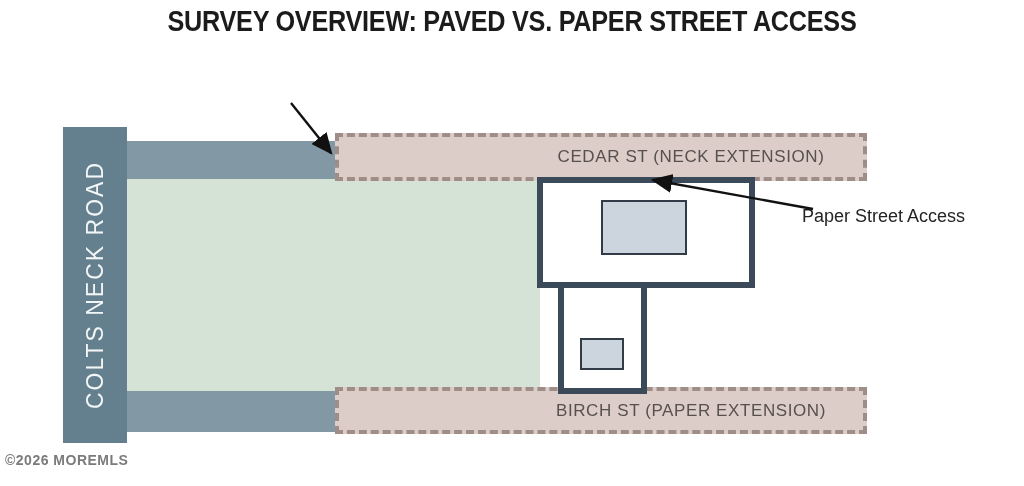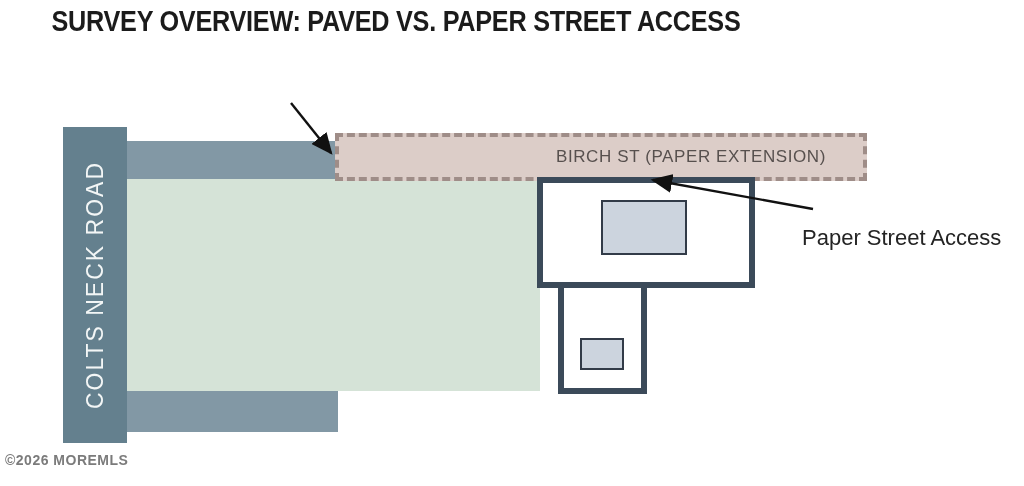--- a/index.html
+++ b/index.html
@@ -11,21 +11,21 @@
     --lot-border:#3b4a59;
     --building-fill:#ccd4de;
     --arrow:#111111;
   }
   html,body{margin:0;padding:0;background:#ffffff;}
   .canvas{
     position:relative;width:1024px;height:486px;background:#ffffff;
     font-family:"Liberation Sans",sans-serif;overflow:hidden;
   }
   .title{
-    position:absolute;top:5px;left:0;width:100%;text-align:left;
+    position:absolute;top:5px;left:0;width:100%;text-align:center;
     font-size:29px;font-weight:700;color:#1b1b1b;white-space:nowrap;
   }
   .title span{display:inline-block;transform:scaleX(0.87);transform-origin:center;letter-spacing:-0.3px;}
 
   .road-v{
     position:absolute;left:63px;top:127px;width:64px;height:316px;
     background:var(--main-road);display:flex;align-items:center;justify-content:center;
   }
   .road-v-label{
     writing-mode:vertical-rl;transform:rotate(180deg);
@@ -51,21 +51,21 @@
   .lot{position:absolute;background:#ffffff;border:6px solid var(--lot-border);box-sizing:border-box;}
   .lot.lot-1{left:537px;top:177px;width:218px;height:111px;}
   .lot.lot-2{left:558px;top:282px;width:89px;height:112px;}
 
   .building{position:absolute;background:var(--building-fill);border:2px solid #323b48;box-sizing:border-box;}
   .building.b1{left:601px;top:200px;width:86px;height:55px;}
   .building.b2{left:580px;top:338px;width:44px;height:32px;}
 
   .ann{position:absolute;color:#242424;font-size:16px;white-space:nowrap;}
   .ann.paved{left:222px;top:81px;}
-  .ann.paper{left:802px;top:206px;font-size:22px;margin-top:19px;}
+  .ann.paper{left:802px;top:206px;font-size:18px;}
 
   .arrows{position:absolute;left:0;top:0;pointer-events:none;}
 
   .watermark{
     position:absolute;left:5px;top:452px;font-size:14px;color:#7b7b7b;
     letter-spacing:0.5px;white-space:nowrap;font-weight:bold;
   }
 </style>
 </head>
 <body>
@@ -75,20 +75,23 @@
   <div class="title">
     <span>SURVEY OVERVIEW: PAVED VS. PAPER STREET ACCESS</span>
   </div>
 
   <div class="road-h top"></div>
   <div class="road-h bottom"></div>
 
   <div class="parcel"></div>
 
   <div class="paper-street cedar">
+    <div class="paper-street-label">CEDAR ST (NECK EXTENSION)</div>
+  </div>
+  <div class="paper-street birch">
     <div class="paper-street-label">BIRCH ST (PAPER EXTENSION)</div>
   </div>
 
   <div class="road-v">
     <div class="road-v-label">COLTS NECK ROAD</div>
   </div>
 
   <div class="lot lot-1"></div>
   <div class="building b1"></div>
   <div class="lot lot-2"></div>

